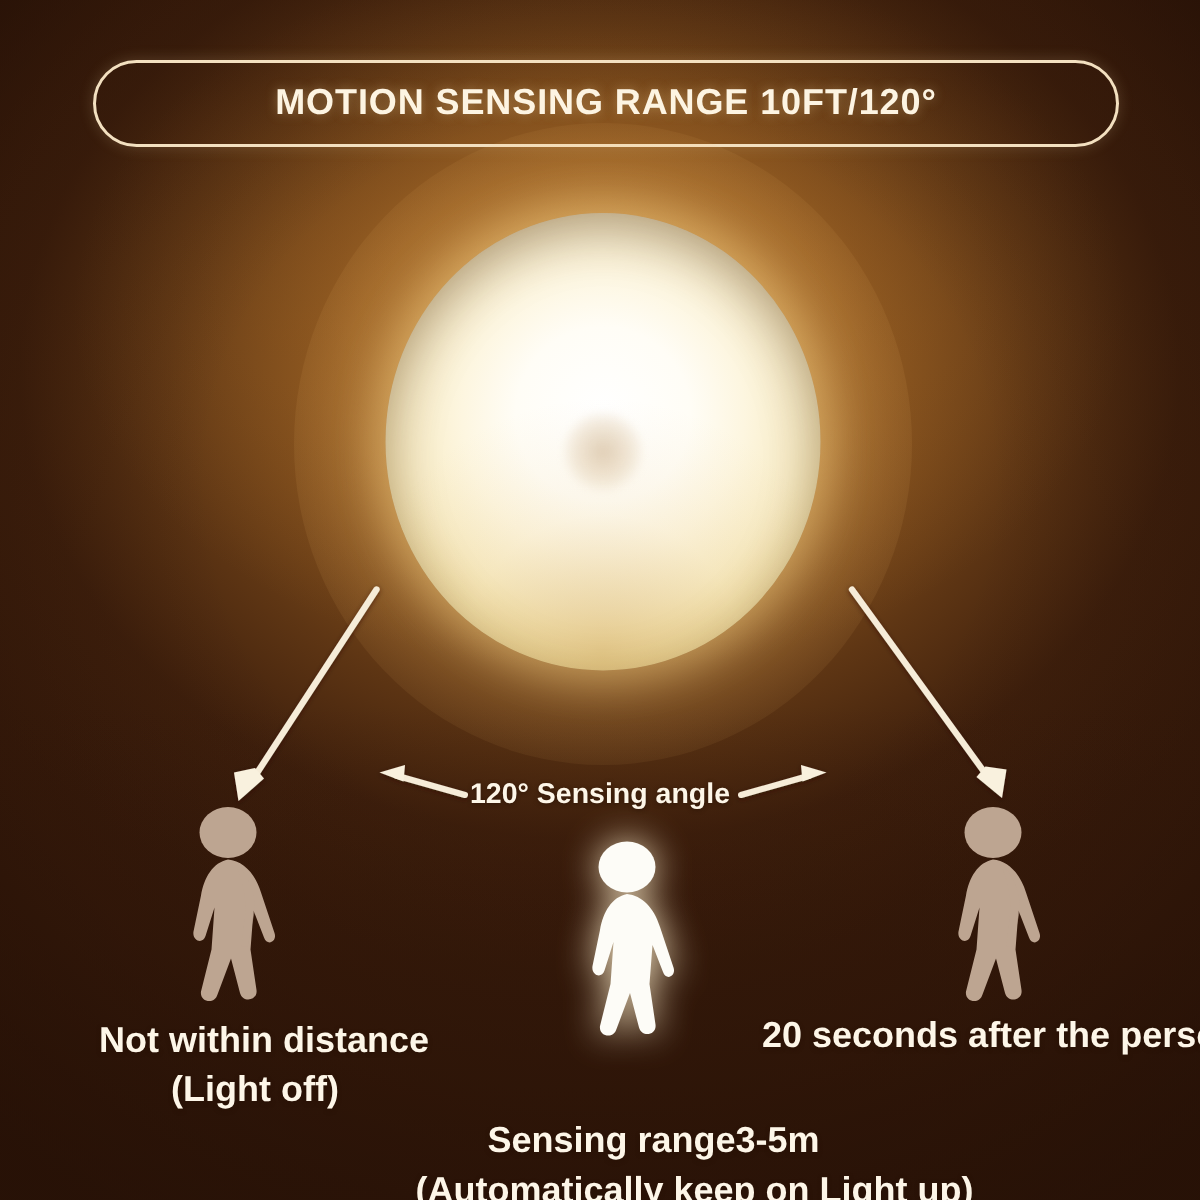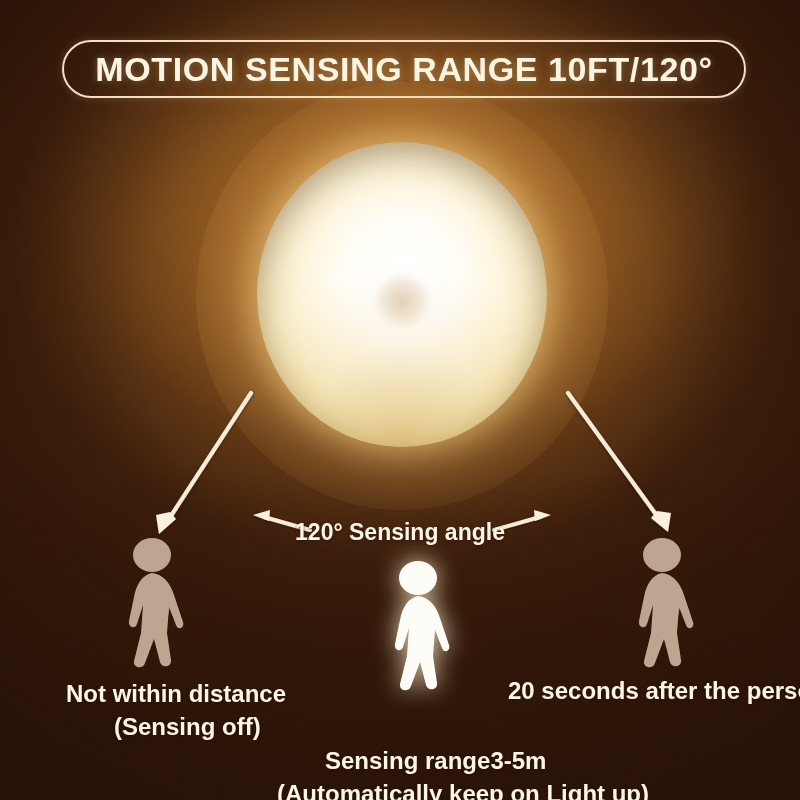--- a/index.html
+++ b/index.html
@@ -71,21 +71,21 @@
     border: 2px solid #f3e0c0;
     border-radius: 32px;
     box-sizing: border-box;
     display: flex;
     align-items: center;
     justify-content: center;
     box-shadow: 0 0 10px rgba(255,226,170,0.18);
   }
   .title-text {
     color: #fdf4e2;
-    font-size: 34px;
+    font-size: 24px;
     font-weight: 700;
     letter-spacing: 0.6px;
     white-space: nowrap;
     text-shadow: 0 0 8px rgba(255,225,165,0.35);
   }
 
   
   .lamp-halo {
     position: absolute;
     left: 196px;
@@ -170,21 +170,21 @@
     font-weight: 600;
     white-space: nowrap;
     text-shadow: 0 1px 3px rgba(40,18,6,0.75);
   }
   .angle-label {
     position: absolute;
     left: 0; right: 0;
     top: 519px;
     text-align: center;
     color: #fdf6e8;
-    font-size: 23px;
+    font-size: 19px;
     font-weight: 600;
     text-shadow: 0 1px 3px rgba(40,18,6,0.7);
   }
   .cap-left-1  { left: 66px;  top: 680px; }
   .cap-left-2  { left: 114px; top: 713px; }
   .cap-mid-1   { left: 325px; top: 747px; }
   .cap-mid-2   { left: 277px; top: 780px; }
   .cap-right-1 { left: 508px; top: 677px; }
   .cap-right-2 { left: 548px; top: 705px; }
 </style>
@@ -280,18 +280,18 @@
                L 29 98 L 22 126 C 21 133, 31 135, 33 128
                L 42 104 L 48 127 C 50 134, 60 132, 59 125
                L 55 98 L 57 72
                L 64 90 C 66 96, 73 93, 71 87
                L 62 60 C 58 47, 50 39, 40 38 Z"></path>
       <path d="M44 40 C 52 46, 58 58, 58 72 L 53 96 L 49 96 L 52 70 C 51 56, 48 46, 44 40 Z" opacity="0.55"></path>
     </svg>
   </div>
 
   <div class="caption cap-left-1">Not within distance</div>
-  <div class="caption cap-left-2">(Sensing off)</div>
+  <div class="caption cap-left-2">(Light off)</div>
   <div class="caption cap-mid-1">Sensing range3-5m</div>
   <div class="caption cap-mid-2">(Automatically keep on Light up)</div>
   <div class="caption cap-right-1">20 seconds after the person walks</div>
 
 </div>
 
 </body></html>

